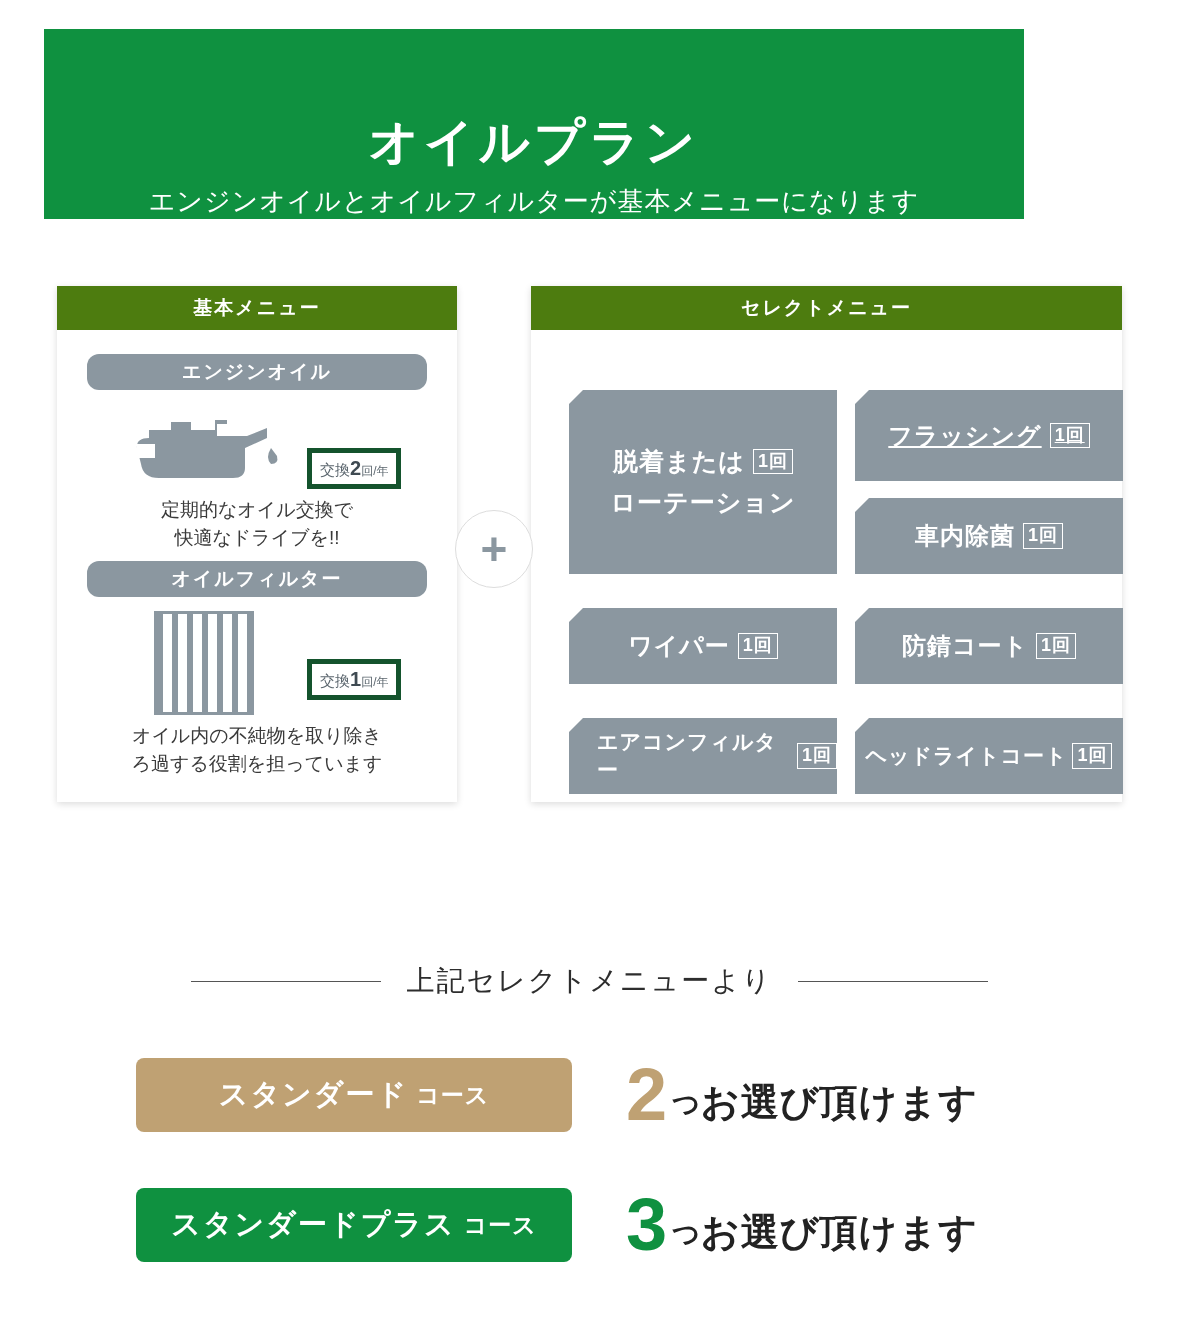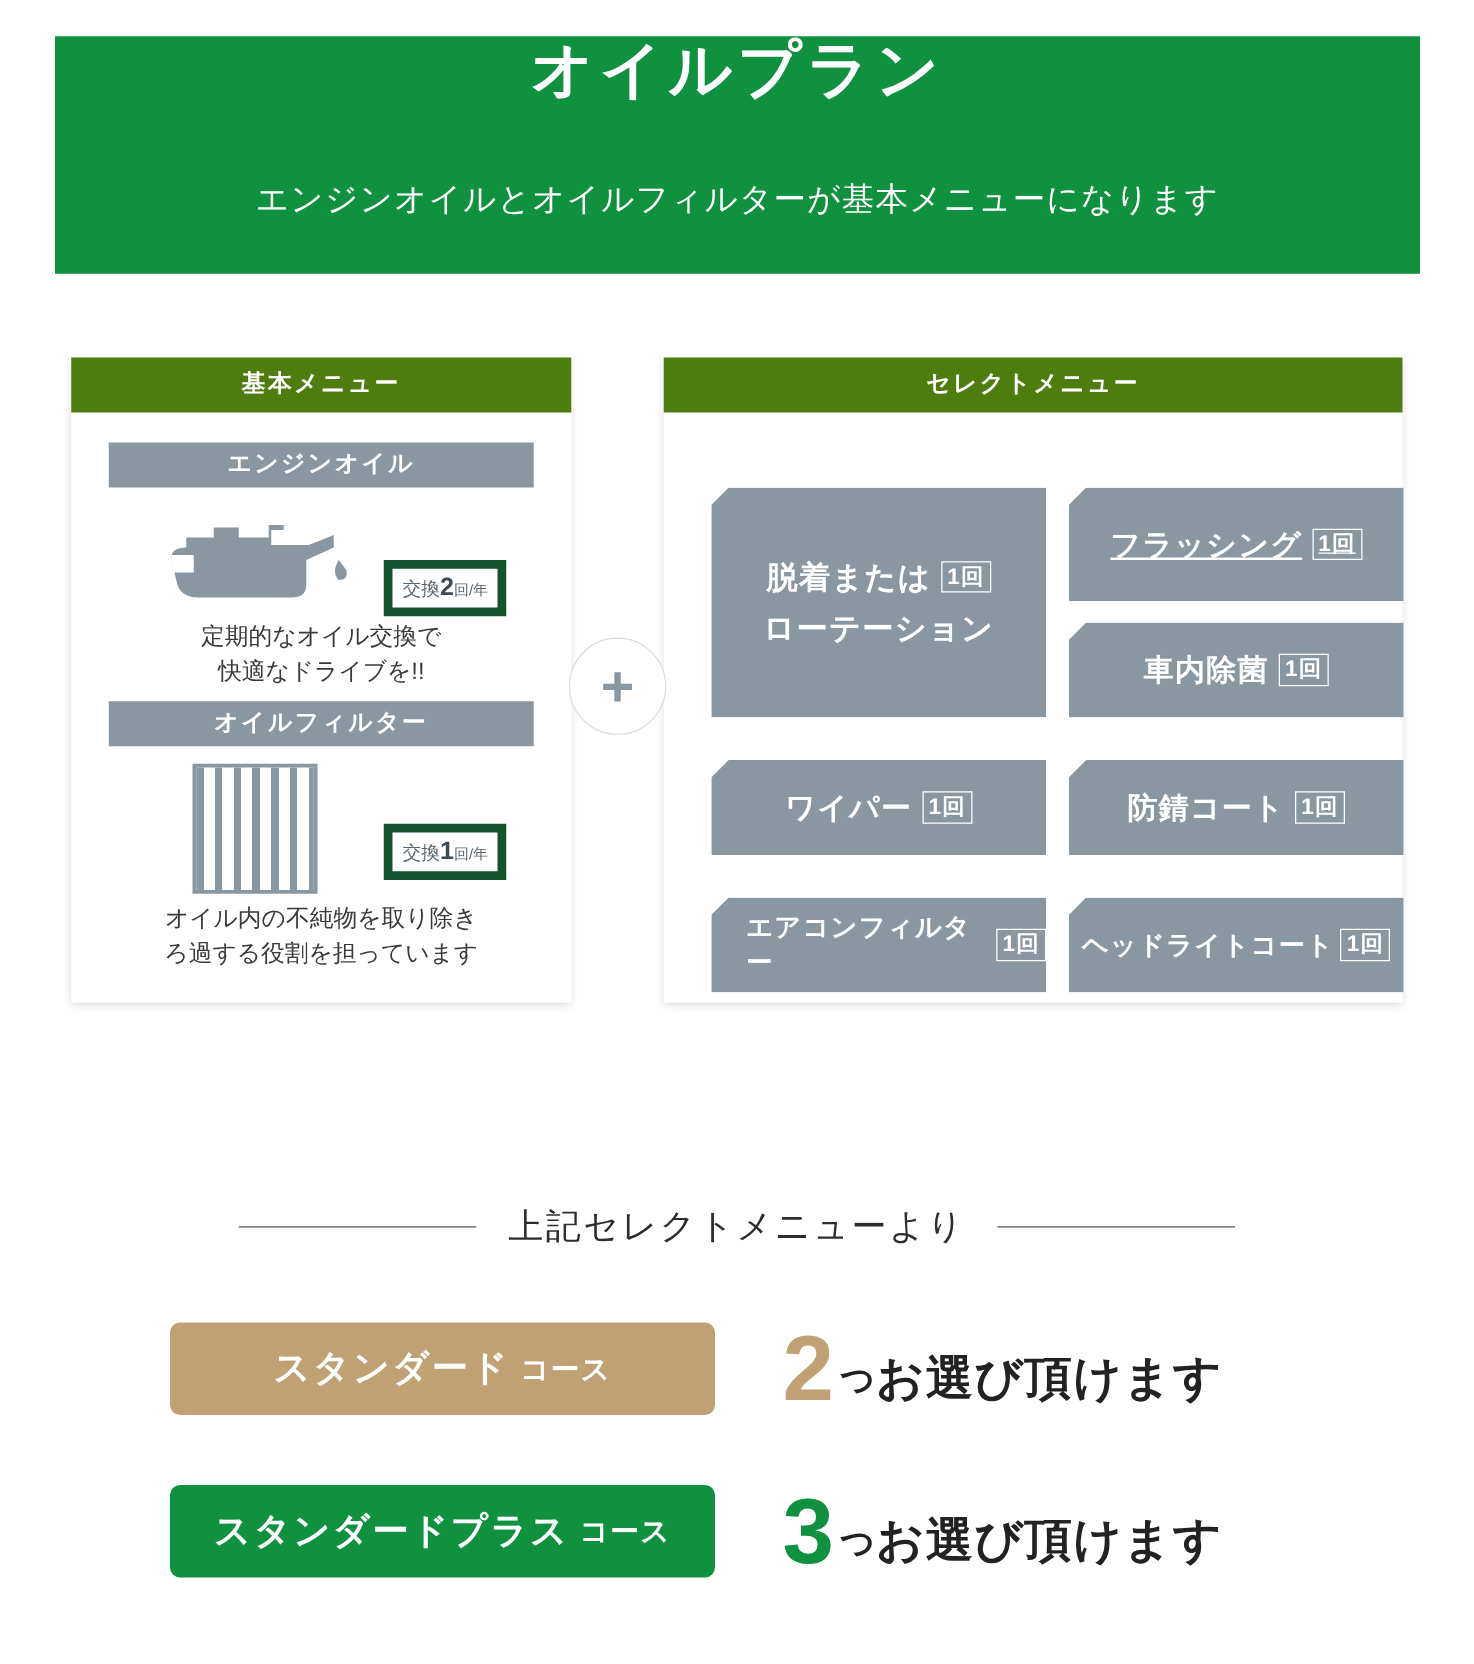--- a/index.html
+++ b/index.html
@@ -10,27 +10,26 @@
     font-family: "Liberation Sans", sans-serif;
     color: #333333;
     overflow: hidden;
   }
   .page { position: relative; width: 1179px; height: 1331px; }
 
   
   .banner {
     position: absolute;
     left: 44px; top: 29px;
-    width: 1092px; height: 190px;
+    width: 980px; height: 190px;
     background: #0f9140;
     display: flex;
     flex-direction: column;
     align-items: center;
-    justify-content: flex-start;
-    gap: 44px;
+    justify-content: flex-end;
   }
   .banner-title {
     color: #ffffff;
     font-size: 50px;
     font-weight: bold;
     letter-spacing: 4px;
     line-height: 1.1;
   }
   .banner-sub {
     color: #ffffff;
@@ -63,24 +62,25 @@
     background: #8b97a0;
     color: #ffffff;
     font-size: 19px;
     font-weight: bold;
     letter-spacing: 2px;
     text-align: center;
     height: 36px;
     line-height: 36px;
     width: 340px;
     margin: 0 auto;
+    border-radius: 12px;
   }
   .oilcan-wrap { position: relative; height: 92px; margin-top: 12px; }
   .badge {
-    border: 7px solid #14532d;
+    border: 5px solid #14532d;
     color: #5b666e;
     font-size: 15px;
     padding: 4px 8px;
     display: inline-block;
     background: #fff;
     white-space: nowrap;
   }
   .badge b { font-size: 20px; color: #3f4a52; }
   .badge .small { font-size: 12px; }
   .basic-desc {

